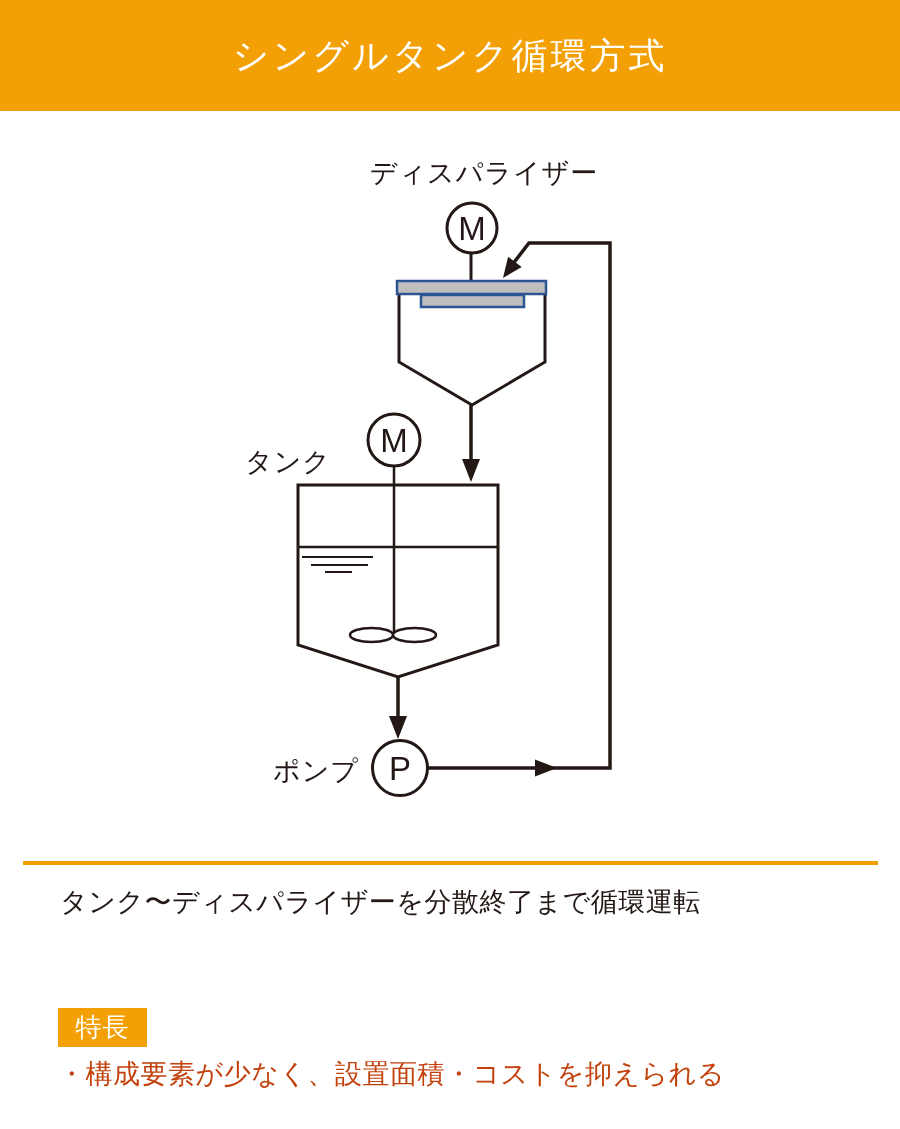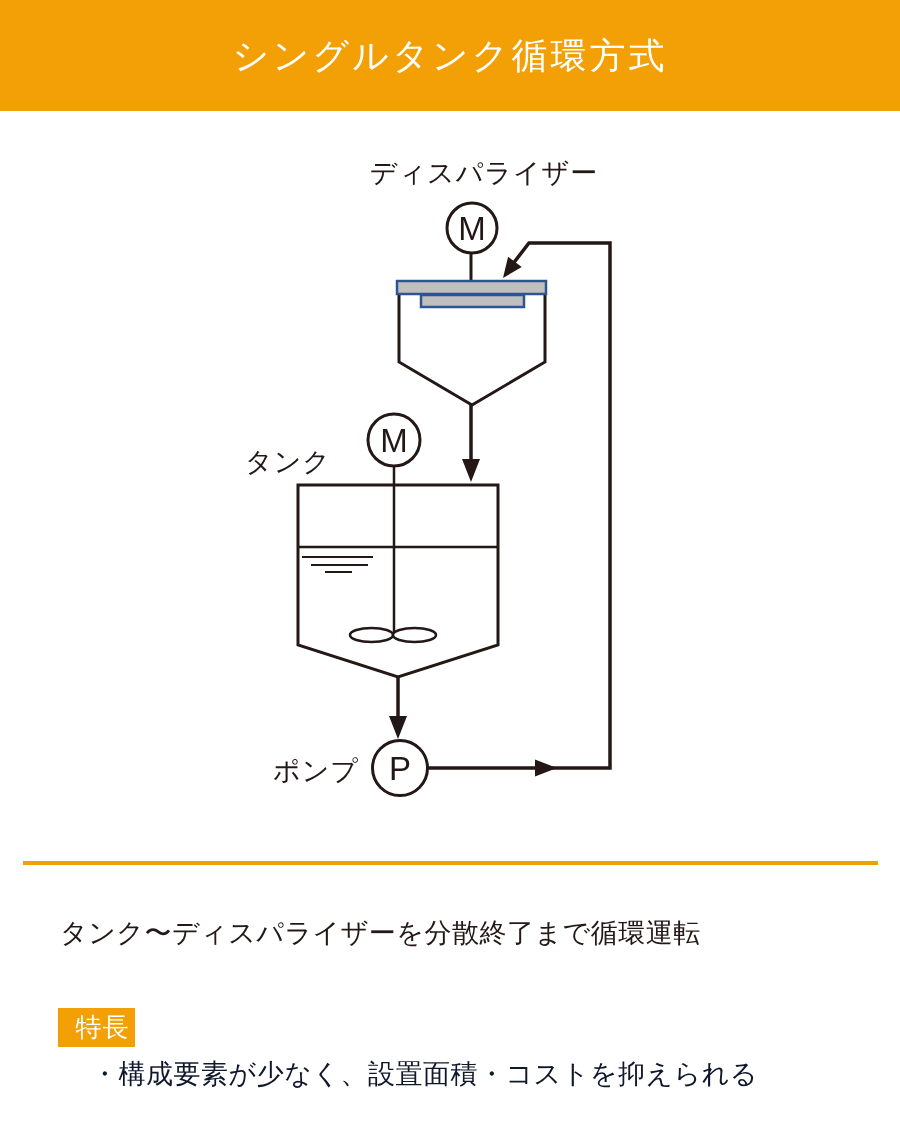--- a/index.html
+++ b/index.html
@@ -51,49 +51,47 @@
   }
   
   .separator {
     position: absolute;
     left: 23px; top: 861px;
     width: 855px; height: 4px;
     background: #F2A005;
   }
   .description {
     position: absolute;
-    left: 60px; top: 919px;
+    left: 60px; top: 888px;
     font-size: 27px;
     letter-spacing: 0.5px;
     color: #231815;
     line-height: 1.1;
     white-space: nowrap;
   }
   .feature-badge {
     position: absolute;
     left: 58px; top: 1008px;
-    width: 65px; height: 39px;
+    width: 89px; height: 39px;
     background: #F2A005;
     color: #ffffff;
     font-size: 26px;
     display: flex;
     align-items: center;
     justify-content: center;
     letter-spacing: 1px;
-    padding-left: 12px;
   }
   .feature-item {
     position: absolute;
     left: 58px; top: 1060px;
     font-size: 27px;
     letter-spacing: 0.5px;
-    color: #0f172a;
+    color: #c2410c;
     line-height: 1.1;
     white-space: nowrap;
-    margin-left: 33px;
   }
 </style>
 </head>
 <body>
 
 <div id="page">
 
   <div class="banner">
     <div class="title">シングルタンク循環方式</div>
   </div>

